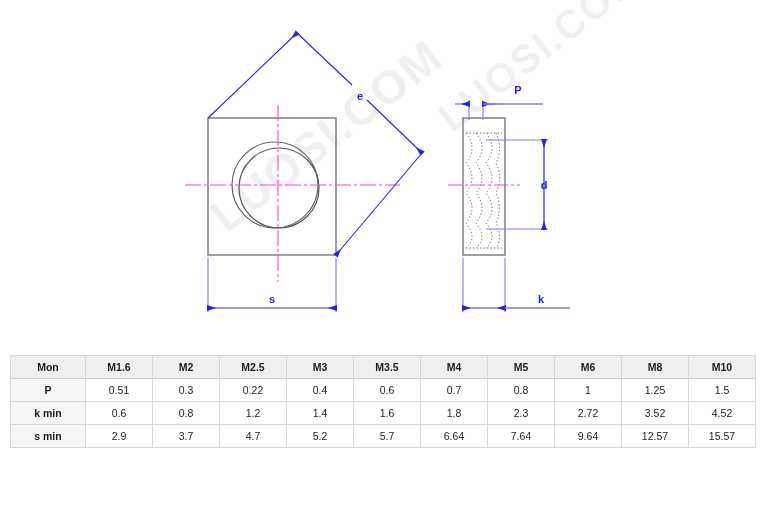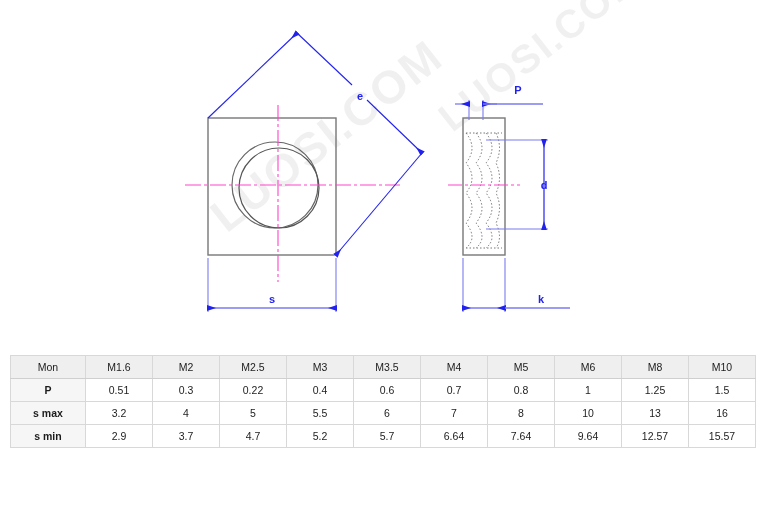--- a/index.html
+++ b/index.html
@@ -47,21 +47,21 @@
     text-align: center;
     vertical-align: middle;
     padding: 0;
     color: #1c1c1c;
     background: #ffffff;
     font-weight: normal;
     white-space: nowrap;
   }
   table.spec thead th {
     background: #efefef;
-    font-weight: normal;
+    font-weight: bold;
     border-bottom: 1px solid #cfcfcf;
   }
   table.spec tbody td.rowlabel {
     background: #f6f6f6;
     font-weight: bold;
   }
   table.spec col.firstcol { width: 75px; }
   .wm {
     position: absolute;
     font-family: "Liberation Sans", sans-serif;
@@ -184,31 +184,31 @@
           <td>0.22</td>
           <td>0.4</td>
           <td>0.6</td>
           <td>0.7</td>
           <td>0.8</td>
           <td>1</td>
           <td>1.25</td>
           <td>1.5</td>
         </tr>
         <tr>
-          <td class="rowlabel">s max</td>
-          <td>3.2</td>
-          <td>4</td>
-          <td>5</td>
-          <td>5.5</td>
-          <td>6</td>
-          <td>7</td>
-          <td>8</td>
-          <td>10</td>
-          <td>13</td>
-          <td>16</td>
+          <td class="rowlabel">k min</td>
+          <td>0.6</td>
+          <td>0.8</td>
+          <td>1.2</td>
+          <td>1.4</td>
+          <td>1.6</td>
+          <td>1.8</td>
+          <td>2.3</td>
+          <td>2.72</td>
+          <td>3.52</td>
+          <td>4.52</td>
         </tr>
         <tr>
           <td class="rowlabel">s min</td>
           <td>2.9</td>
           <td>3.7</td>
           <td>4.7</td>
           <td>5.2</td>
           <td>5.7</td>
           <td>6.64</td>
           <td>7.64</td>

